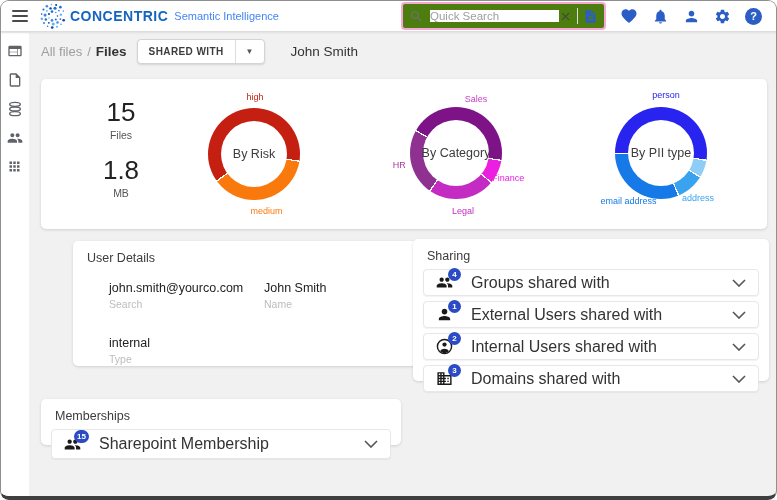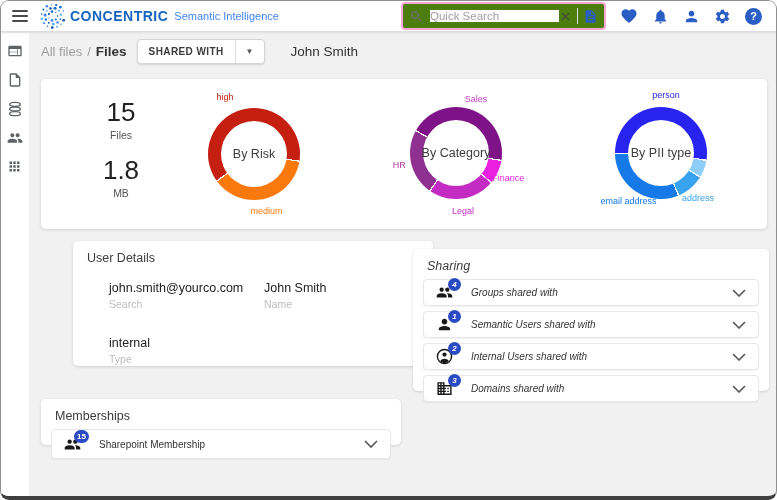--- a/index.html
+++ b/index.html
@@ -49,21 +49,21 @@
     box-shadow:0 1px 2px rgba(0,0,0,.12); height:25px; cursor:pointer; overflow:hidden;
   }
   .filter-label { display:flex; align-items:center; padding:0 11px; font-size:10px; font-weight:bold; letter-spacing:.4px; color:#3c3c3c; }
   .filter-btn-divider { width:1px; background:#ddd; }
   .filter-caret { display:flex; align-items:center; justify-content:center; width:28px; color:#555; font-size:8px; }
   .subject-name { font-size:13.5px; color:#333; margin-left:26px; }
   
   .card { position:absolute; background:#fff; border-radius:5px; box-shadow:0 1px 3px rgba(0,0,0,.14); }
   .charts-card { left:40px; top:78px; width:726px; height:150px; }
   .user-card { left:40px; top:240px; width:360px; height:125px;margin-left:32px; }
-  .sharing-card { left:412px; top:248px; width:356px; height:142px;font-style:italic; }
+  .sharing-card { left:412px; top:238px; width:356px; height:142px; }
   .memberships-card { left:40px; top:398px; width:360px; height:46px; }
   .card-title { font-size:12.5px; color:#3c3c3c; padding:10px 14px 4px 14px; }
   
   .stats-col { position:absolute; left:30px; top:18px; width:100px; text-align:center; }
   .stat-value { font-size:26px; color:#222; }
   .stat-label { font-size:10.5px; color:#555; margin-top:1px; }
   .stat-block + .stat-block { margin-top:14px; }
   
   .donut-box { position:absolute; width:92px; height:92px; }
   .donut-box.d0 { left:167px; top:29px; }
@@ -84,21 +84,21 @@
     border:1px solid #e7e7e7; border-radius:4px; box-shadow:0 1px 1px rgba(0,0,0,.05);
     margin-bottom:5px; padding:0 12px; cursor:pointer;
   }
   .memberships-card .acc-row { height:30px; }
   .icon-wrap { position:relative; width:17px; height:17px; color:#1a1a1a; flex:none; }
   .badge {
     position:absolute; top:-6px; right:-8px; min-width:13px; height:13px; padding:0 3px;
     background:#2b4bc4; color:#fff; border-radius:8px; font-size:8px; font-weight:bold;
     display:flex; align-items:center; justify-content:center;
   }
-  .acc-label { font-size:10px; color:#333; margin-left:18px; }
+  .acc-label { font-size:16px; color:#333; margin-left:18px; }
   .chev { margin-left:auto; color:#555; display:flex; align-items:center; }
   svg { display:block; }
 </style>
 </head>
 <body>
 
 <div class="window">
 
   <div class="header">
     <div class="hamburger">
@@ -238,21 +238,21 @@
       </div>
       <div class="stat-block">
         <div class="stat-value">1.8</div>
         <div class="stat-label">MB</div>
       </div>
     </div>
 
     <div class="donut-box d0">
       <div class="donut" style="background: conic-gradient(from 235deg, rgb(196, 31, 16) 0%, rgb(196, 31, 16) 62%, rgb(255, 255, 255) 62%, rgb(255, 255, 255) 62.5%, rgb(249, 121, 12) 62.5%, rgb(249, 121, 12) 99.5%, rgb(255, 255, 255) 99.5%, rgb(255, 255, 255) 100%);"></div>
       <div class="donut-center">By Risk</div>
-    <span class="seg-label" style="color: rgb(196, 31, 16); left: 17px; top: -10.6252px;">high</span>
+    <span class="seg-label" style="color: rgb(196, 31, 16); left: 47px; top: -10.6252px;">high</span>
         <span class="seg-label" style="color: rgb(249, 121, 12); left: 58.5535px; top: 102.625px;">medium</span>
       </div>
     <div class="donut-box d1">
       <div class="donut" style="background: conic-gradient(from 300deg, rgb(125, 19, 134) 0%, rgb(125, 19, 134) 44%, rgb(255, 255, 255) 44%, rgb(255, 255, 255) 44.5%, rgb(234, 31, 224) 44.5%, rgb(234, 31, 224) 52.5%, rgb(255, 255, 255) 52.5%, rgb(255, 255, 255) 53%, rgb(195, 43, 195) 53%, rgb(195, 43, 195) 76%, rgb(255, 255, 255) 76%, rgb(255, 255, 255) 76.5%, rgb(143, 49, 144) 76.5%, rgb(143, 49, 144) 99.5%, rgb(255, 255, 255) 99.5%, rgb(255, 255, 255) 100%);"></div>
       <div class="donut-center">By Category</div>
     <span class="seg-label" style="color: rgb(197, 62, 197); left: 65.9323px; top: -8.46747px;">Sales</span>
         <span class="seg-label" style="color: rgb(234, 31, 224); left: 98.3499px; top: 70.9696px;">Finance</span>
         <span class="seg-label" style="color: rgb(195, 43, 195); left: 52.9679px; top: 103.58px;">Legal</span>
         <span class="seg-label" style="color: rgb(176, 50, 157); left: -10.6686px; top: 58.3558px;">HR</span>
       </div>
@@ -302,21 +302,21 @@
         </span>
       </div>
 
       <div class="acc-row">
         <span class="icon-wrap">
           <svg width="17" height="17" viewBox="0 0 24 24" fill="currentColor">
               <path d="M12 12c2.21 0 4-1.79 4-4s-1.79-4-4-4-4 1.79-4 4 1.79 4 4 4zm0 2c-2.67 0-8 1.34-8 4v2h16v-2c0-2.66-5.33-4-8-4z"></path>
             </svg>
           <span class="badge">1</span>
         </span>
-        <span class="acc-label">Semantic Users shared with</span>
+        <span class="acc-label">External Users shared with</span>
         <span class="chev">
           <svg width="14" height="8" viewBox="0 0 14 8" fill="none" stroke="currentColor" stroke-width="1.6">
               <polyline points="1,1 7,7 13,1"></polyline>
             </svg>
         </span>
       </div>
 
       <div class="acc-row">
         <span class="icon-wrap">
           <svg width="17" height="17" viewBox="0 0 24 24">

